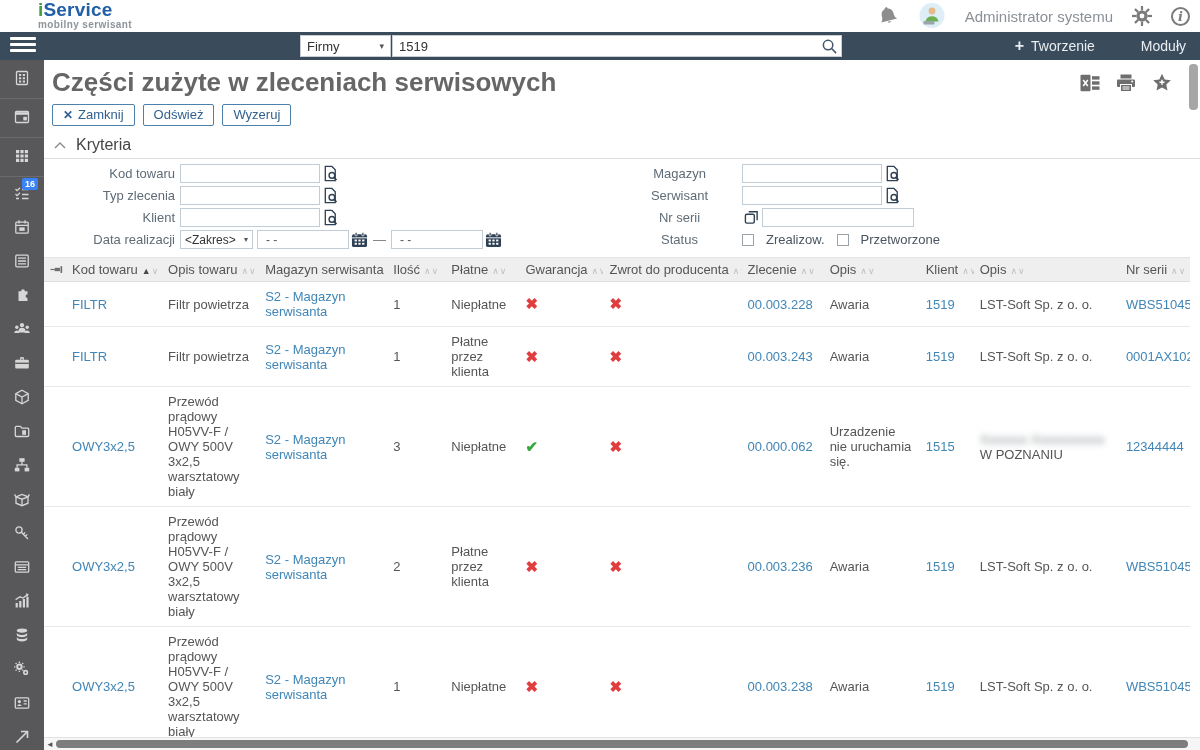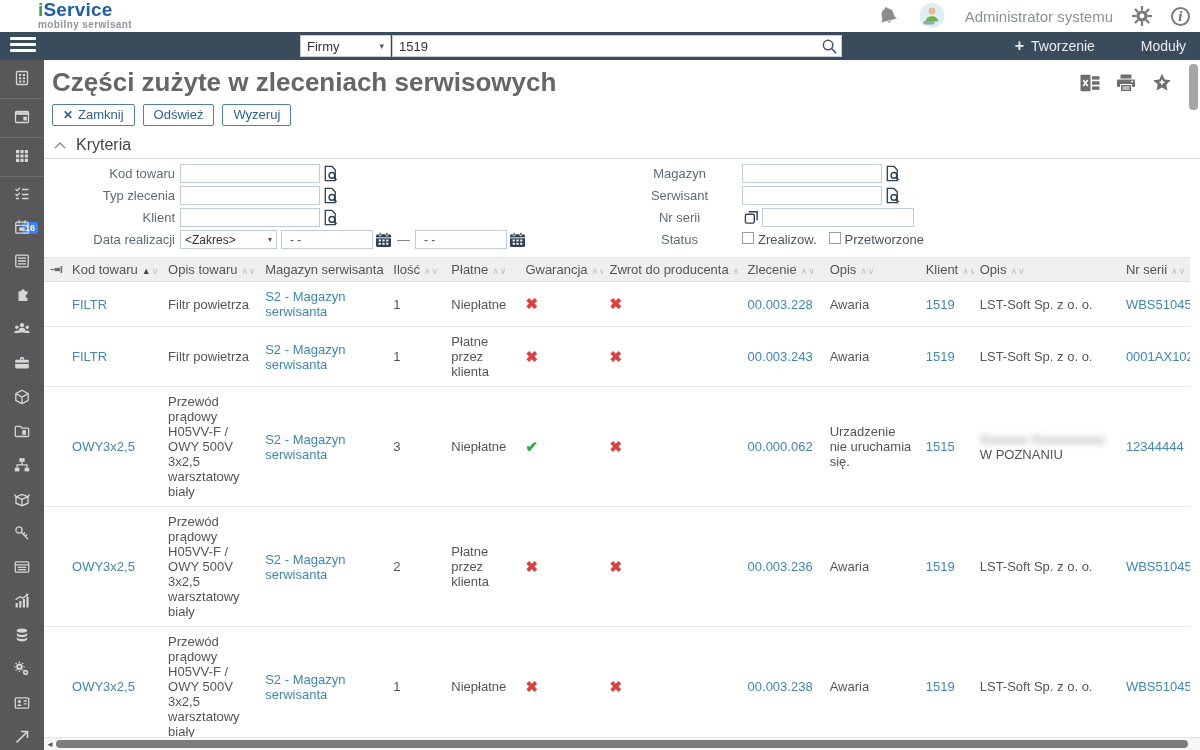--- a/index.html
+++ b/index.html
@@ -33,21 +33,21 @@
   .search-btn { position:absolute; right:3px; top:2px; cursor:pointer; }
   .nav-links { position:absolute; right:14px; top:0; height:28px; display:flex; gap:46px; align-items:center; }
   .nav-link { color:#e8edf2; font-size:14px; cursor:pointer; display:flex; gap:7px; align-items:center; }
   .nav-link .plus { font-size:16px; font-weight:bold; }
 
   
   .sidebar { position:absolute; left:0; top:60px; width:44px; height:690px; background:#58585b; z-index:4; }
   .sb-item { height:34px; display:flex; align-items:center; justify-content:center; position:relative; cursor:pointer; }
   .sb-item.divider { height:39px; border-bottom:1px solid #6b6b6e; }
   .sb-badge { position:absolute; top:1px; right:6px; background:#3b82f6; color:#fff; font-size:9px;
-    font-weight:bold; padding:1px 3px; border-radius:2px; line-height:10px;margin-top:44px; }
+    font-weight:bold; padding:1px 3px; border-radius:2px; line-height:10px; }
 
   
   .main { position:absolute; left:44px; top:60px; width:1156px; height:677px; overflow:hidden; background:#fff; }
   .title-row { display:flex; justify-content:space-between; align-items:flex-start; padding:7px 28px 0 8px; }
   h1 { font-size:26px; font-weight:700; color:#666; line-height:30px; }
   .title-icons { display:flex; gap:16px; margin-top:6px; }
 
   .btns { display:flex; gap:8px; margin:7px 8px 2px 8px; }
   .btn { background:#fff; border:1px solid #higher; border:1px solid #4d80ab; color:#2f6291; font-size:13px;
     padding:2px 10px 3px 10px; border-radius:2px; cursor:pointer; display:flex; align-items:center; gap:5px;
@@ -59,28 +59,28 @@
   .crit-hr { border:0; border-top:1px solid #dcdcdc; margin:0 0 4px 0; }
 
   .crit-grid { display:flex; padding-bottom:6px; }
   .crit-col { width:578px; }
   .crit-row { display:flex; align-items:center; height:21px; margin-bottom:1px; }
   .crit-row label { width:136px; text-align:right; padding-right:5px; color:#5f6b76; font-size:13px; }
   .crit-col.rt .crit-row label { width:120px;text-align:center; }
   .tinput { width:140px; height:19px; border:1px solid #c0ccd6; outline:none; padding:0 4px; font-size:12px;
     font-family:"Liberation Sans", sans-serif; color:#333; }
   .lookup { margin-left:2px; cursor:pointer; display:inline-flex; }
-  .zakres { width:97px; height:19px; border:1px solid #c0ccd6; background:#fff; display:inline-flex;
+  .zakres { width:73px; height:19px; border:1px solid #c0ccd6; background:#fff; display:inline-flex;
     align-items:center; padding:0 4px; color:#333; font-size:12px; cursor:pointer; }
   .zakres .caret { margin-left:auto; font-size:8px; color:#555; }
   .dinput { width:92px; height:19px; border:1px solid #c0ccd6; outline:none; padding:0 8px; font-size:12px;
     font-family:"Liberation Sans", sans-serif; color:#555; }
   .dash { margin:0 5px; color:#777; }
   .calbtn { margin-left:2px; cursor:pointer; display:inline-flex; }
-  .cbwrap { display:flex; align-items:flex-start; gap:4px; margin-right:12px; color:#4a5560; cursor:pointer; }
+  .cbwrap { display:flex; align-items:center; gap:12px; margin-right:12px; color:#4a5560; cursor:pointer; }
   .cb { width:12px; height:12px; border:1px solid #9aa2aa; background:#fff; display:inline-block; }
 
   
   table { border-collapse:collapse; table-layout:fixed; width:1146px; margin-left:0; }
   thead th { background:#efefef; border-bottom:1px solid #dedede; border-top:1px solid #e4e4e4;
     font-weight:normal; color:#555; font-size:13px; text-align:left; padding:4px 6px; white-space:nowrap;
     overflow:hidden; cursor:pointer; }
   .sort { color:#bfbfbf; font-size:9px; letter-spacing:1px; margin-left:4px; }
   .sort .asc { color:#4a4a4a; font-size:9px; }
   tbody td { border-bottom:1px solid #e8e8e8; padding:7px 6px; vertical-align:middle;

